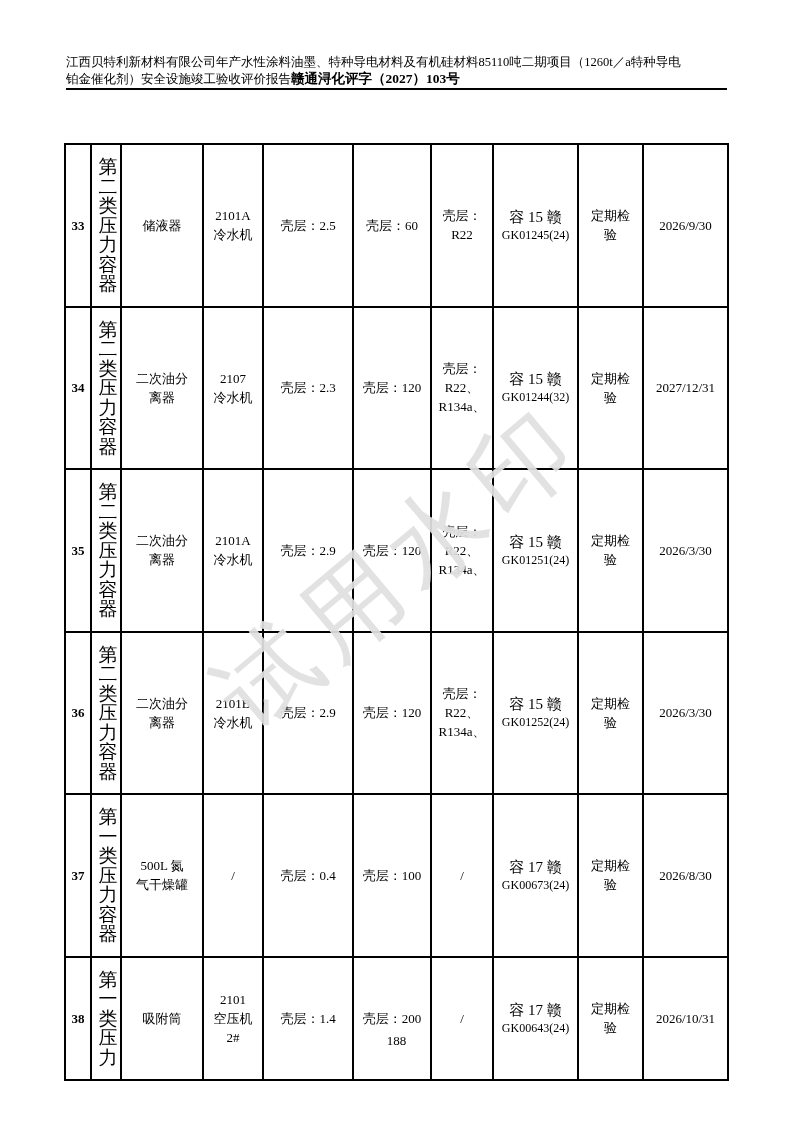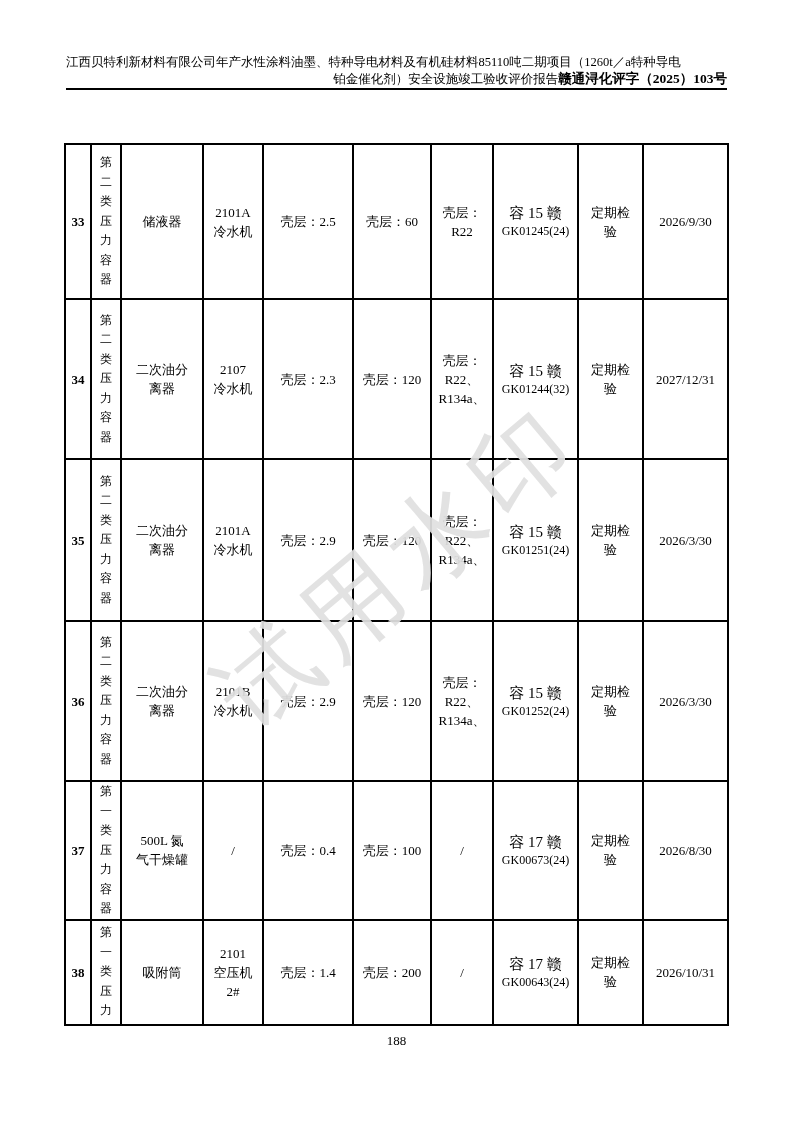--- a/index.html
+++ b/index.html
@@ -23,21 +23,21 @@
     top: 54px;
     width: 661px;
     font-size: 12.5px;
     line-height: 16.5px;
     border-bottom: 2.5px solid #000;
     padding-bottom: 1px;
   }
   .h-line { white-space: nowrap; }
   .h-line3 {
     display: flex;
-    justify-content: flex-end;
+    justify-content: flex-start;
     align-items: baseline;
   }
   .docnum {
     font-weight: bold;
     font-size: 13.5px;
     white-space: nowrap;
   }
   
   table.equip-table {
     position: absolute;
@@ -58,24 +58,24 @@
   }
   tr.r1 { height: 155px; }
   tr.r2 { height: 160px; }
   tr.r3 { height: 162px; }
   tr.r4 { height: 160px; }
   tr.r5 { height: 137px; }
   tr.r6 { height: 105px; }
   td.num { font-weight: bold; }
   .vert-inner {
     width: 15px;
-    margin: 0 auto;
+    margin: 12px auto;
     word-break: break-all;
     line-height: 19.5px;
-    font-size: 12px;
+    font-size: 19px;
   }
   td.vert-top { vertical-align: top; padding-top: 5px; }
   td.ml, .ml { white-space: pre-line; }
   .cert1 { font-size: 15px; line-height: 19px; }
   .cert2 { font-size: 12px; line-height: 16px; letter-spacing: 0px; }
   .insp {
     width: 44px;
     margin: 0 auto;
     line-height: 19px;
   }
@@ -106,21 +106,21 @@
 </style>
 </head>
 <body>
 
 <div class="page">
 
   <div class="header">
     <div class="h-line">江西贝特利新材料有限公司年产水性涂料油墨、特种导电材料及有机硅材料85110吨二期项目（1260t／a特种导电</div>
     <div class="h-line3">
       <span>铂金催化剂）安全设施竣工验收评价报告</span>
-      <span class="docnum">赣通浔化评字（2025）103号</span>
+      <span class="docnum">赣通浔化评字（2027）103号</span>
     </div>
   </div>
 
   <table class="equip-table">
     <colgroup>
       <col style="width:26px">
         <col style="width:30px">
         <col style="width:82px">
       <col style="width:60px">
         <col style="width:90px">

